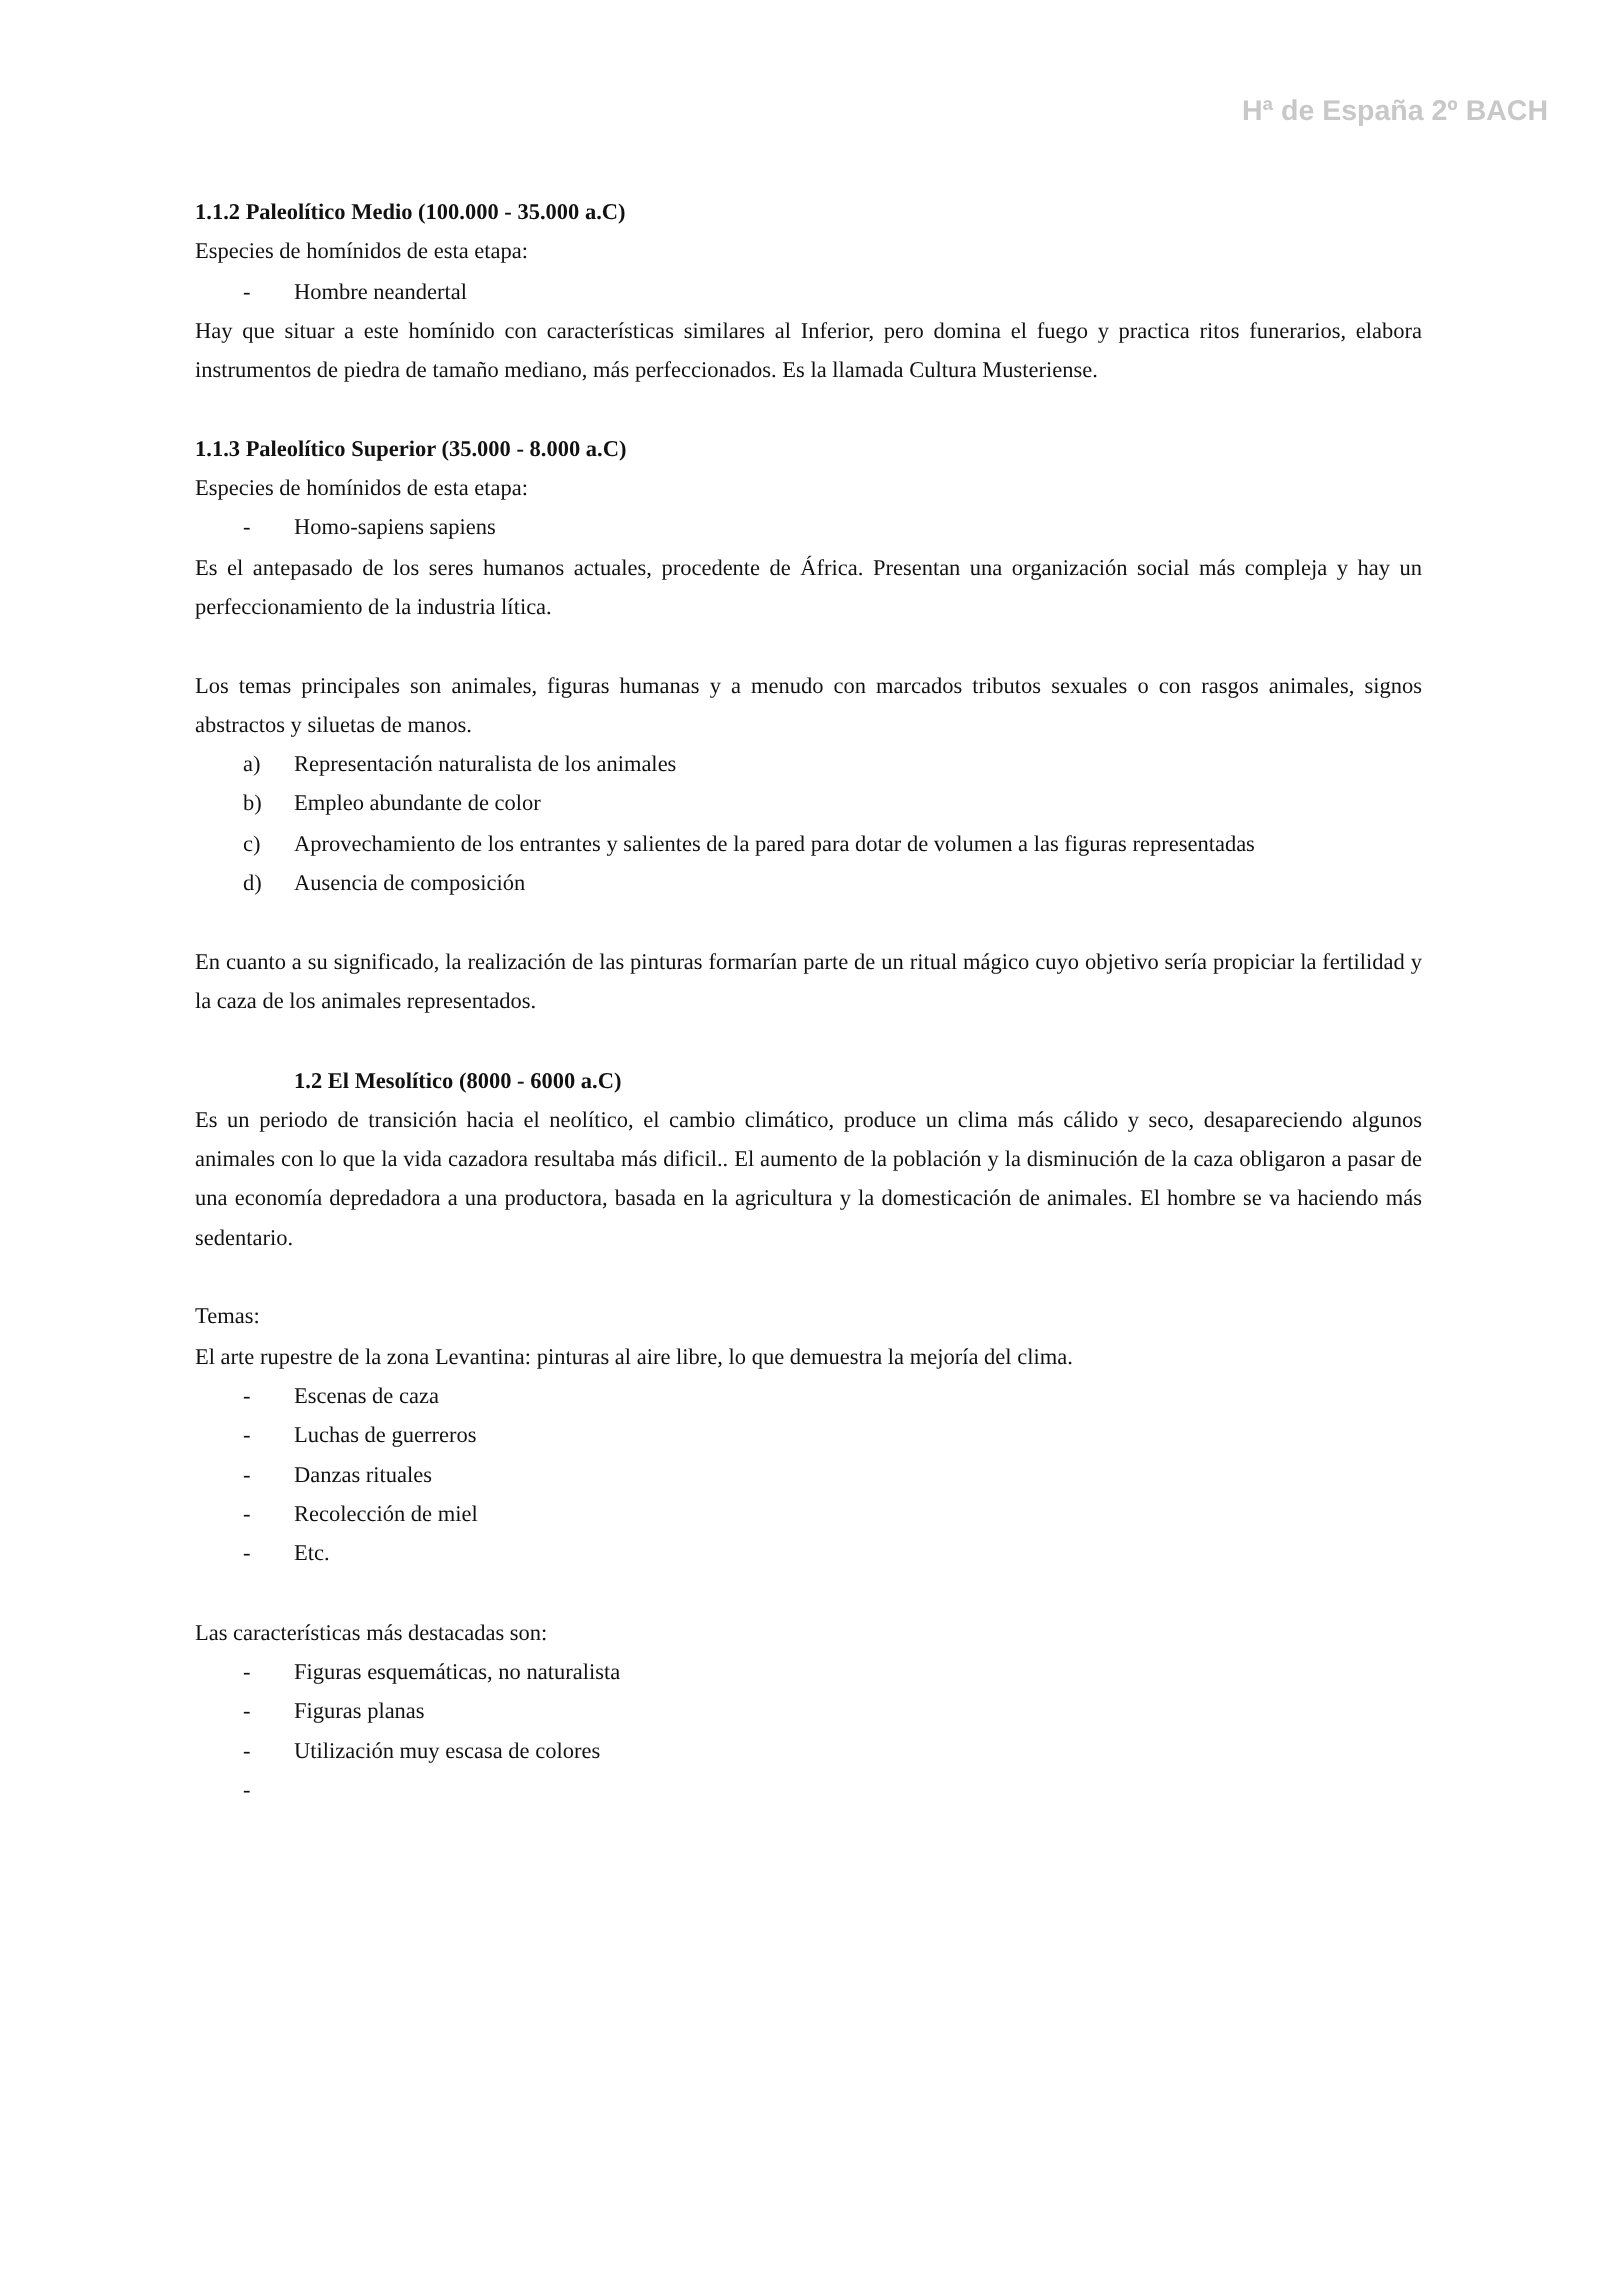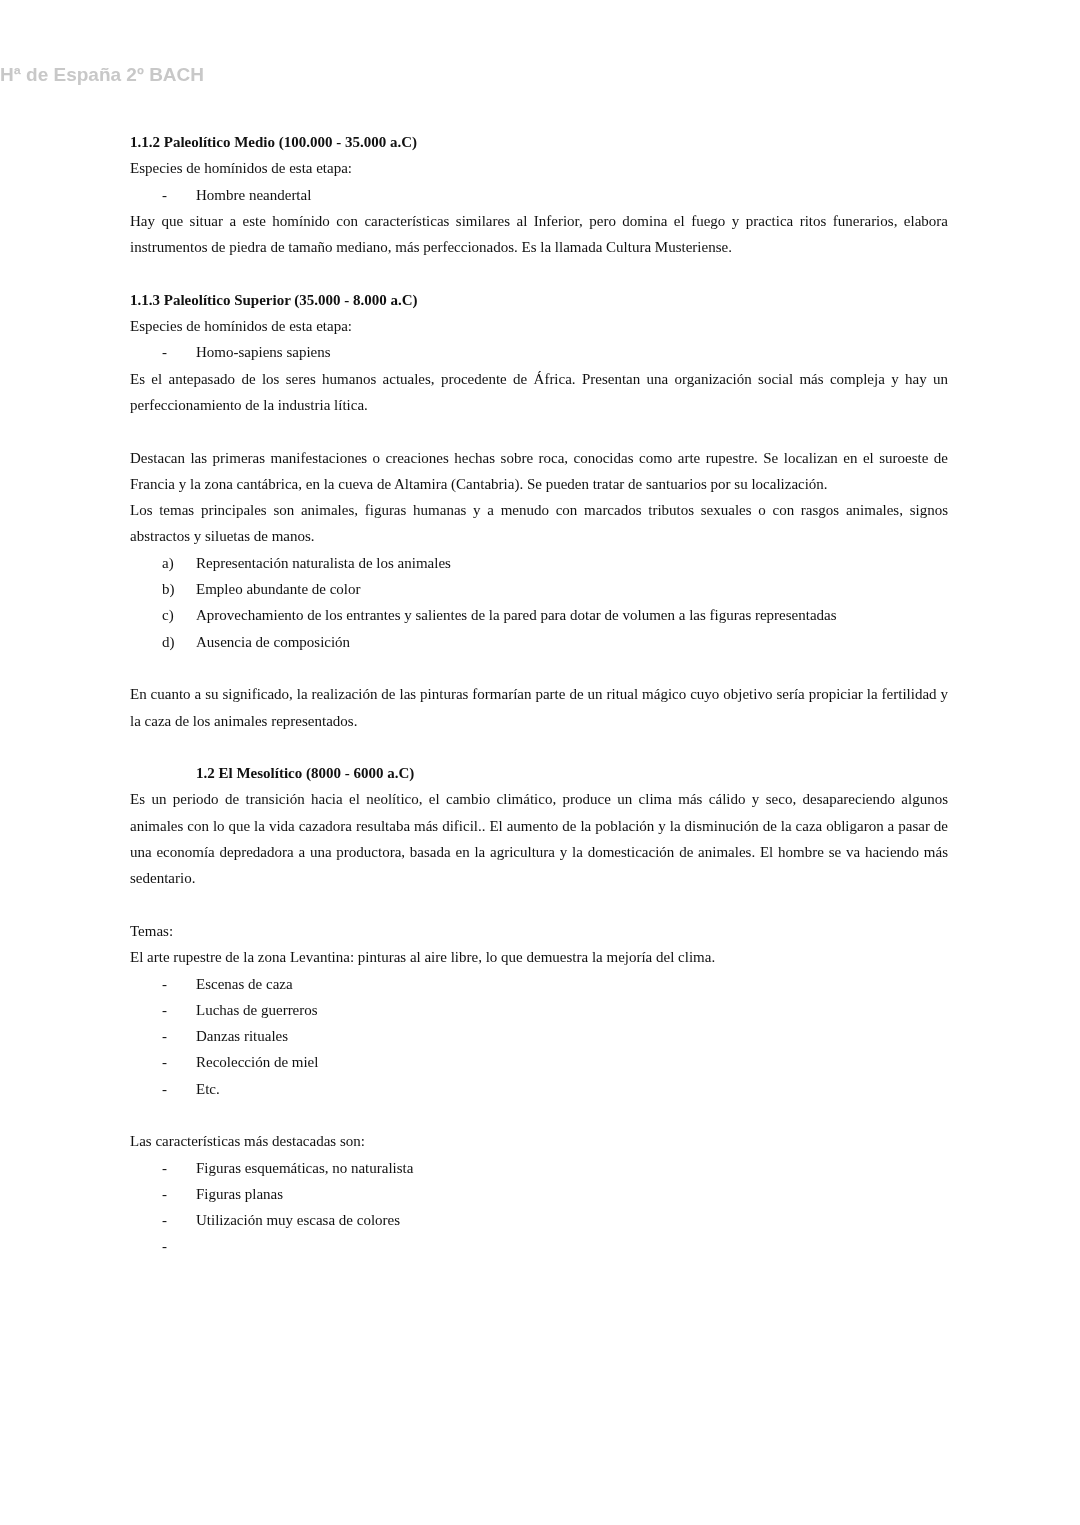--- a/index.html
+++ b/index.html
@@ -1,18 +1,18 @@
 <!DOCTYPE html>
 <html><head>
 <meta charset="utf-8">
 <style>
   html, body { margin: 0; padding: 0; background: #ffffff; }
   body { width: 1080px; height: 1525px; position: relative; overflow: hidden; }
   .header {
-    position: absolute; top: 64px; left: 0; width: 1032px; text-align: left;
+    position: absolute; top: 64px; left: 0; width: 1032px; text-align: right;
     font-family: "Liberation Sans", sans-serif; font-weight: bold; font-size: 19px;
     color: #c8c8c8;
   }
   .page {
     position: absolute; top: 129px; left: 130px; width: 818px;
     font-family: "Liberation Serif", serif; font-size: 15px; line-height: 26.3px;
     color: #111111;
   }
   .page p { margin: 0; text-align: justify; }
   .h { font-weight: bold; margin: 0; }
@@ -44,21 +44,20 @@
   <section>
     <div class="h">1.1.3 Paleolítico Superior (35.000 - 8.000 a.C)</div>
     <p>Especies de homínidos de esta etapa:</p>
     <ul class="dash">
       <li><span class="marker">-</span><span>Homo-sapiens sapiens</span></li>
     </ul>
     <p>Es el antepasado de los seres humanos actuales, procedente de África. Presentan una organización social más compleja y hay un perfeccionamiento de la industria lítica.</p>
 
     <div class="blank"></div>
 
-    <p>Destacan las primeras manifestaciones o creaciones hechas sobre roca, conocidas como arte rupestre. Se localizan en el suroeste de Francia y la zona cantábrica, en la cueva de Altamira (Cantabria). Se pueden tratar de santuarios por su localización.</p>
     <p>Los temas principales son animales, figuras humanas y a menudo con marcados tributos sexuales o con rasgos animales, signos abstractos y siluetas de manos.</p>
     <ol class="alpha">
       <li><span class="marker">a)</span><span>Representación naturalista de los animales</span></li>
       <li><span class="marker">b)</span><span>Empleo abundante de color</span></li>
       <li style="text-align: justify;"><span class="marker">c)</span><span>Aprovechamiento de los entrantes y salientes de la pared para dotar de volumen a las figuras representadas</span></li>
       <li><span class="marker">d)</span><span>Ausencia de composición</span></li>
     </ol>
 
     <div class="blank"></div>
 

